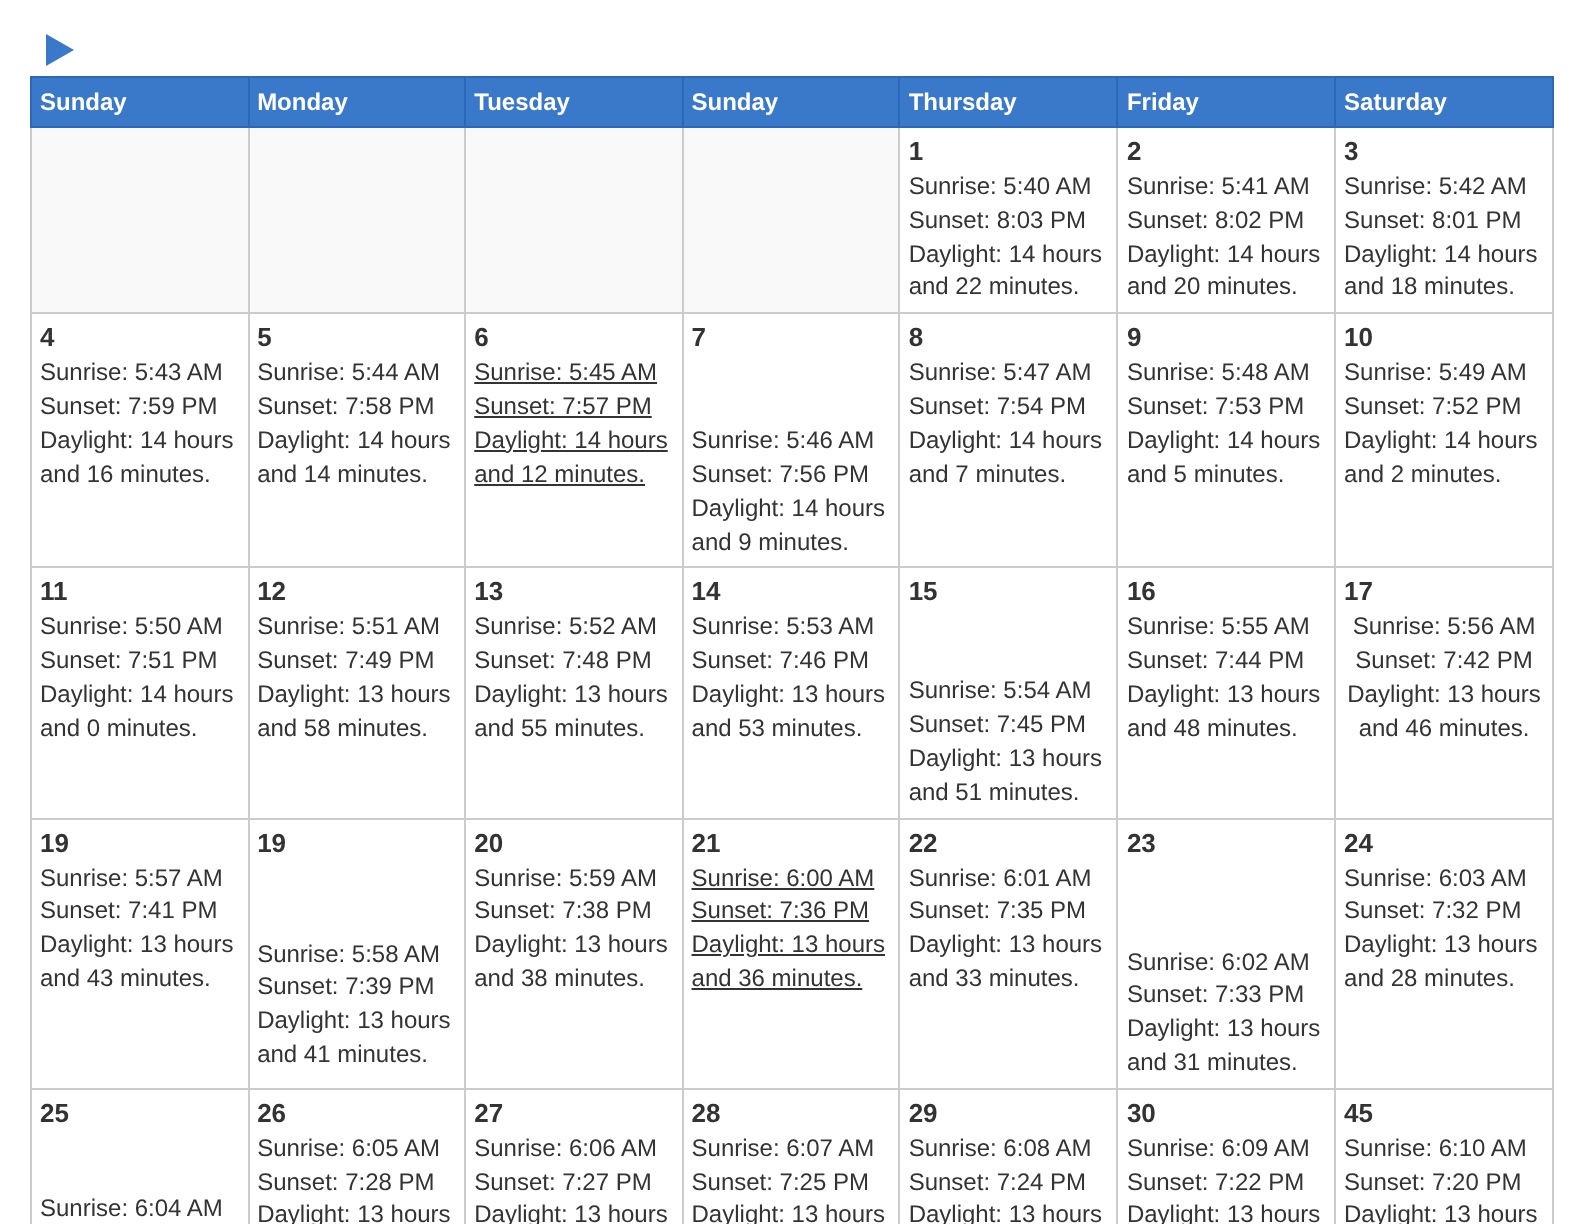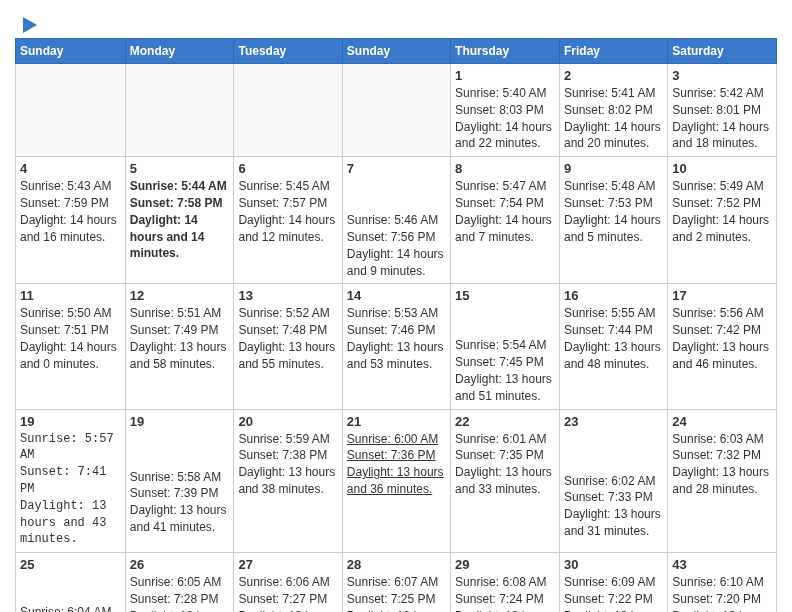--- a/index.html
+++ b/index.html
@@ -130,27 +130,27 @@
       </tr>
       <tr>
         <td>
           <span class="day-number">4</span>
           <div class="day-info" style="white-space: pre-line;">Sunrise: 5:43 AM
 Sunset: 7:59 PM
 Daylight: 14 hours and 16 minutes.</div>
         </td>
         <td>
           <span class="day-number">5</span>
-          <div class="day-info" style="white-space: pre-line; font-weight: bold;">Sunrise: 5:44 AM
+          <div class="day-info" style="white-space: pre-line;">Sunrise: 5:44 AM
 Sunset: 7:58 PM
 Daylight: 14 hours and 14 minutes.</div>
         </td>
         <td>
           <span class="day-number">6</span>
-          <div class="day-info" style="white-space: pre-line;">Sunrise: 5:45 AM
+          <div class="day-info" style="white-space: pre-line; text-decoration: underline;">Sunrise: 5:45 AM
 Sunset: 7:57 PM
 Daylight: 14 hours and 12 minutes.</div>
         </td>
         <td>
           <span class="day-number">7</span>
           <div class="day-info" style="white-space: pre-line; margin-top: 36px;">Sunrise: 5:46 AM
 Sunset: 7:56 PM
 Daylight: 14 hours and 9 minutes.</div>
         </td>
         <td>
@@ -204,29 +204,29 @@
 Daylight: 13 hours and 51 minutes.</div>
         </td>
         <td>
           <span class="day-number">16</span>
           <div class="day-info" style="white-space: pre-line;">Sunrise: 5:55 AM
 Sunset: 7:44 PM
 Daylight: 13 hours and 48 minutes.</div>
         </td>
         <td>
           <span class="day-number">17</span>
-          <div class="day-info" style="white-space: pre-line;">Sunrise: 5:56 AM
+          <div class="day-info" style="white-space: pre-line; text-align: center;">Sunrise: 5:56 AM
 Sunset: 7:42 PM
 Daylight: 13 hours and 46 minutes.</div>
         </td>
       </tr>
       <tr>
         <td>
           <span class="day-number">19</span>
-          <div class="day-info" style="white-space: pre-line; font-family: Liberation Mono, monospace;">Sunrise: 5:57 AM
+          <div class="day-info" style="white-space: pre-line;">Sunrise: 5:57 AM
 Sunset: 7:41 PM
 Daylight: 13 hours and 43 minutes.</div>
         </td>
         <td>
           <span class="day-number">19</span>
           <div class="day-info" style="white-space: pre-line; margin-top: 40px;">Sunrise: 5:58 AM
 Sunset: 7:39 PM
 Daylight: 13 hours and 41 minutes.</div>
         </td>
         <td>
@@ -291,20 +291,20 @@
 Sunset: 7:24 PM
 Daylight: 13 hours and 15 minutes.</div>
         </td>
         <td>
           <span class="day-number">30</span>
           <div class="day-info" style="white-space: pre-line;">Sunrise: 6:09 AM
 Sunset: 7:22 PM
 Daylight: 13 hours and 12 minutes.</div>
         </td>
         <td>
-          <span class="day-number">43</span>
+          <span class="day-number">45</span>
           <div class="day-info" style="white-space: pre-line;">Sunrise: 6:10 AM
 Sunset: 7:20 PM
 Daylight: 13 hours and 10 minutes.</div>
         </td>
       </tr>
     </tbody>
 </table>
 
 </body></html>

